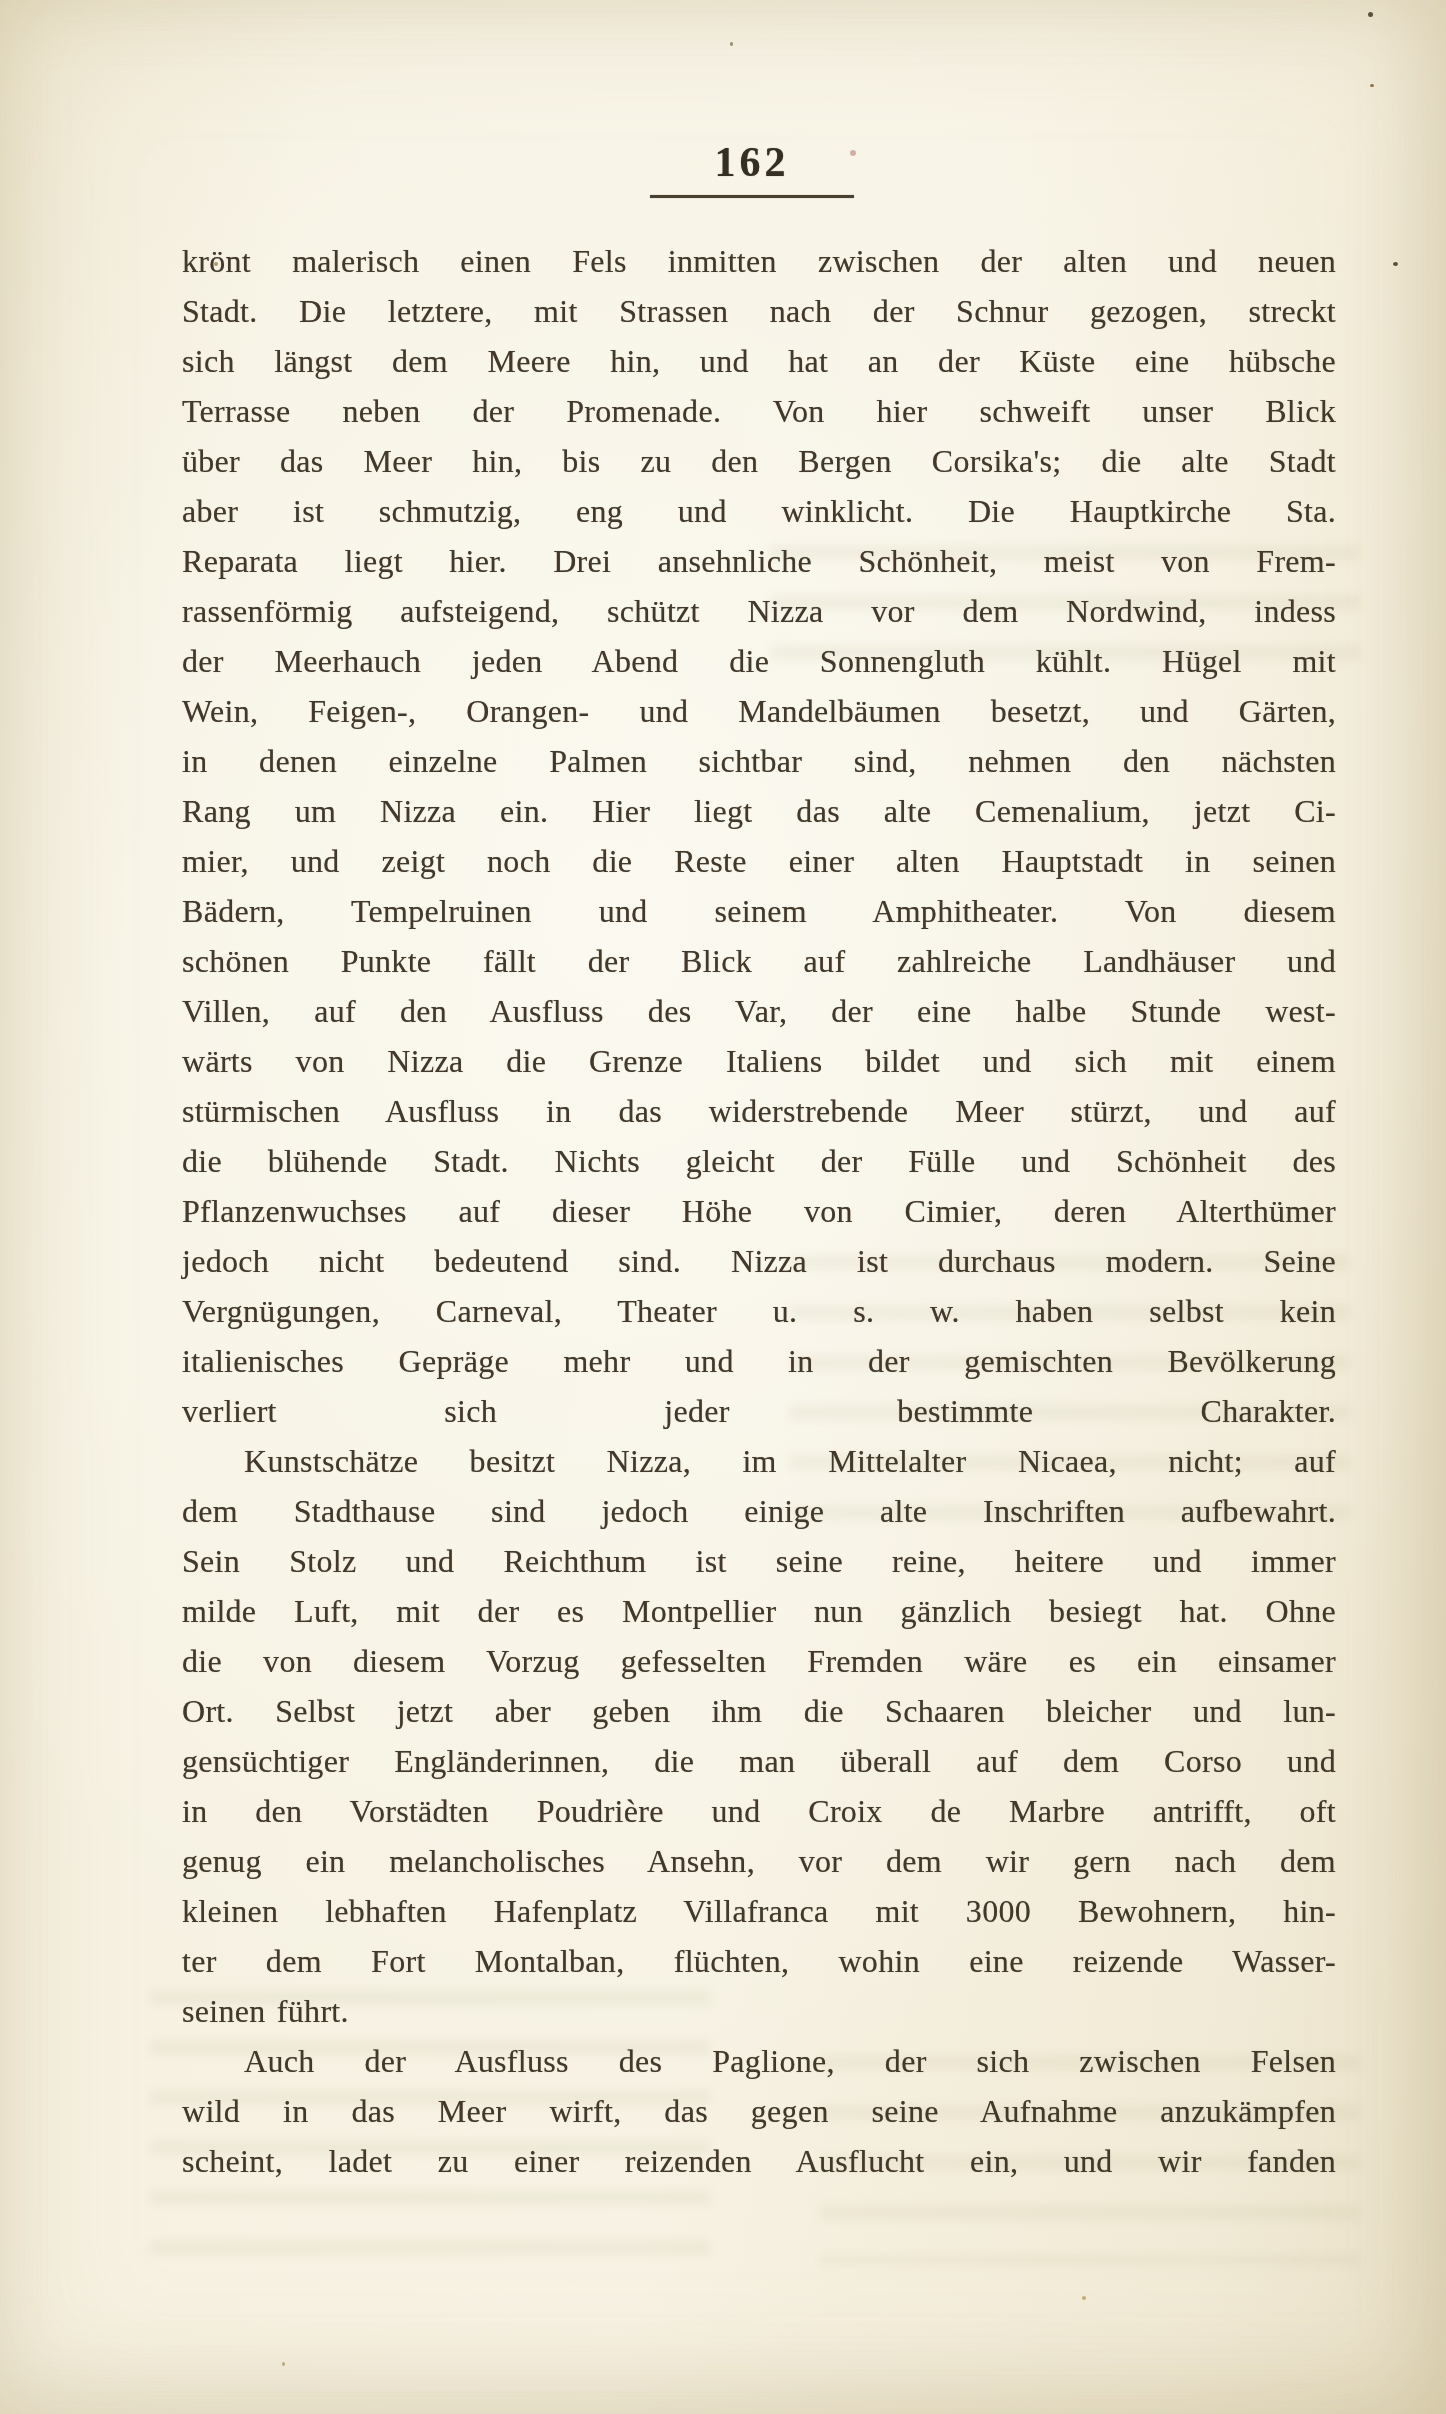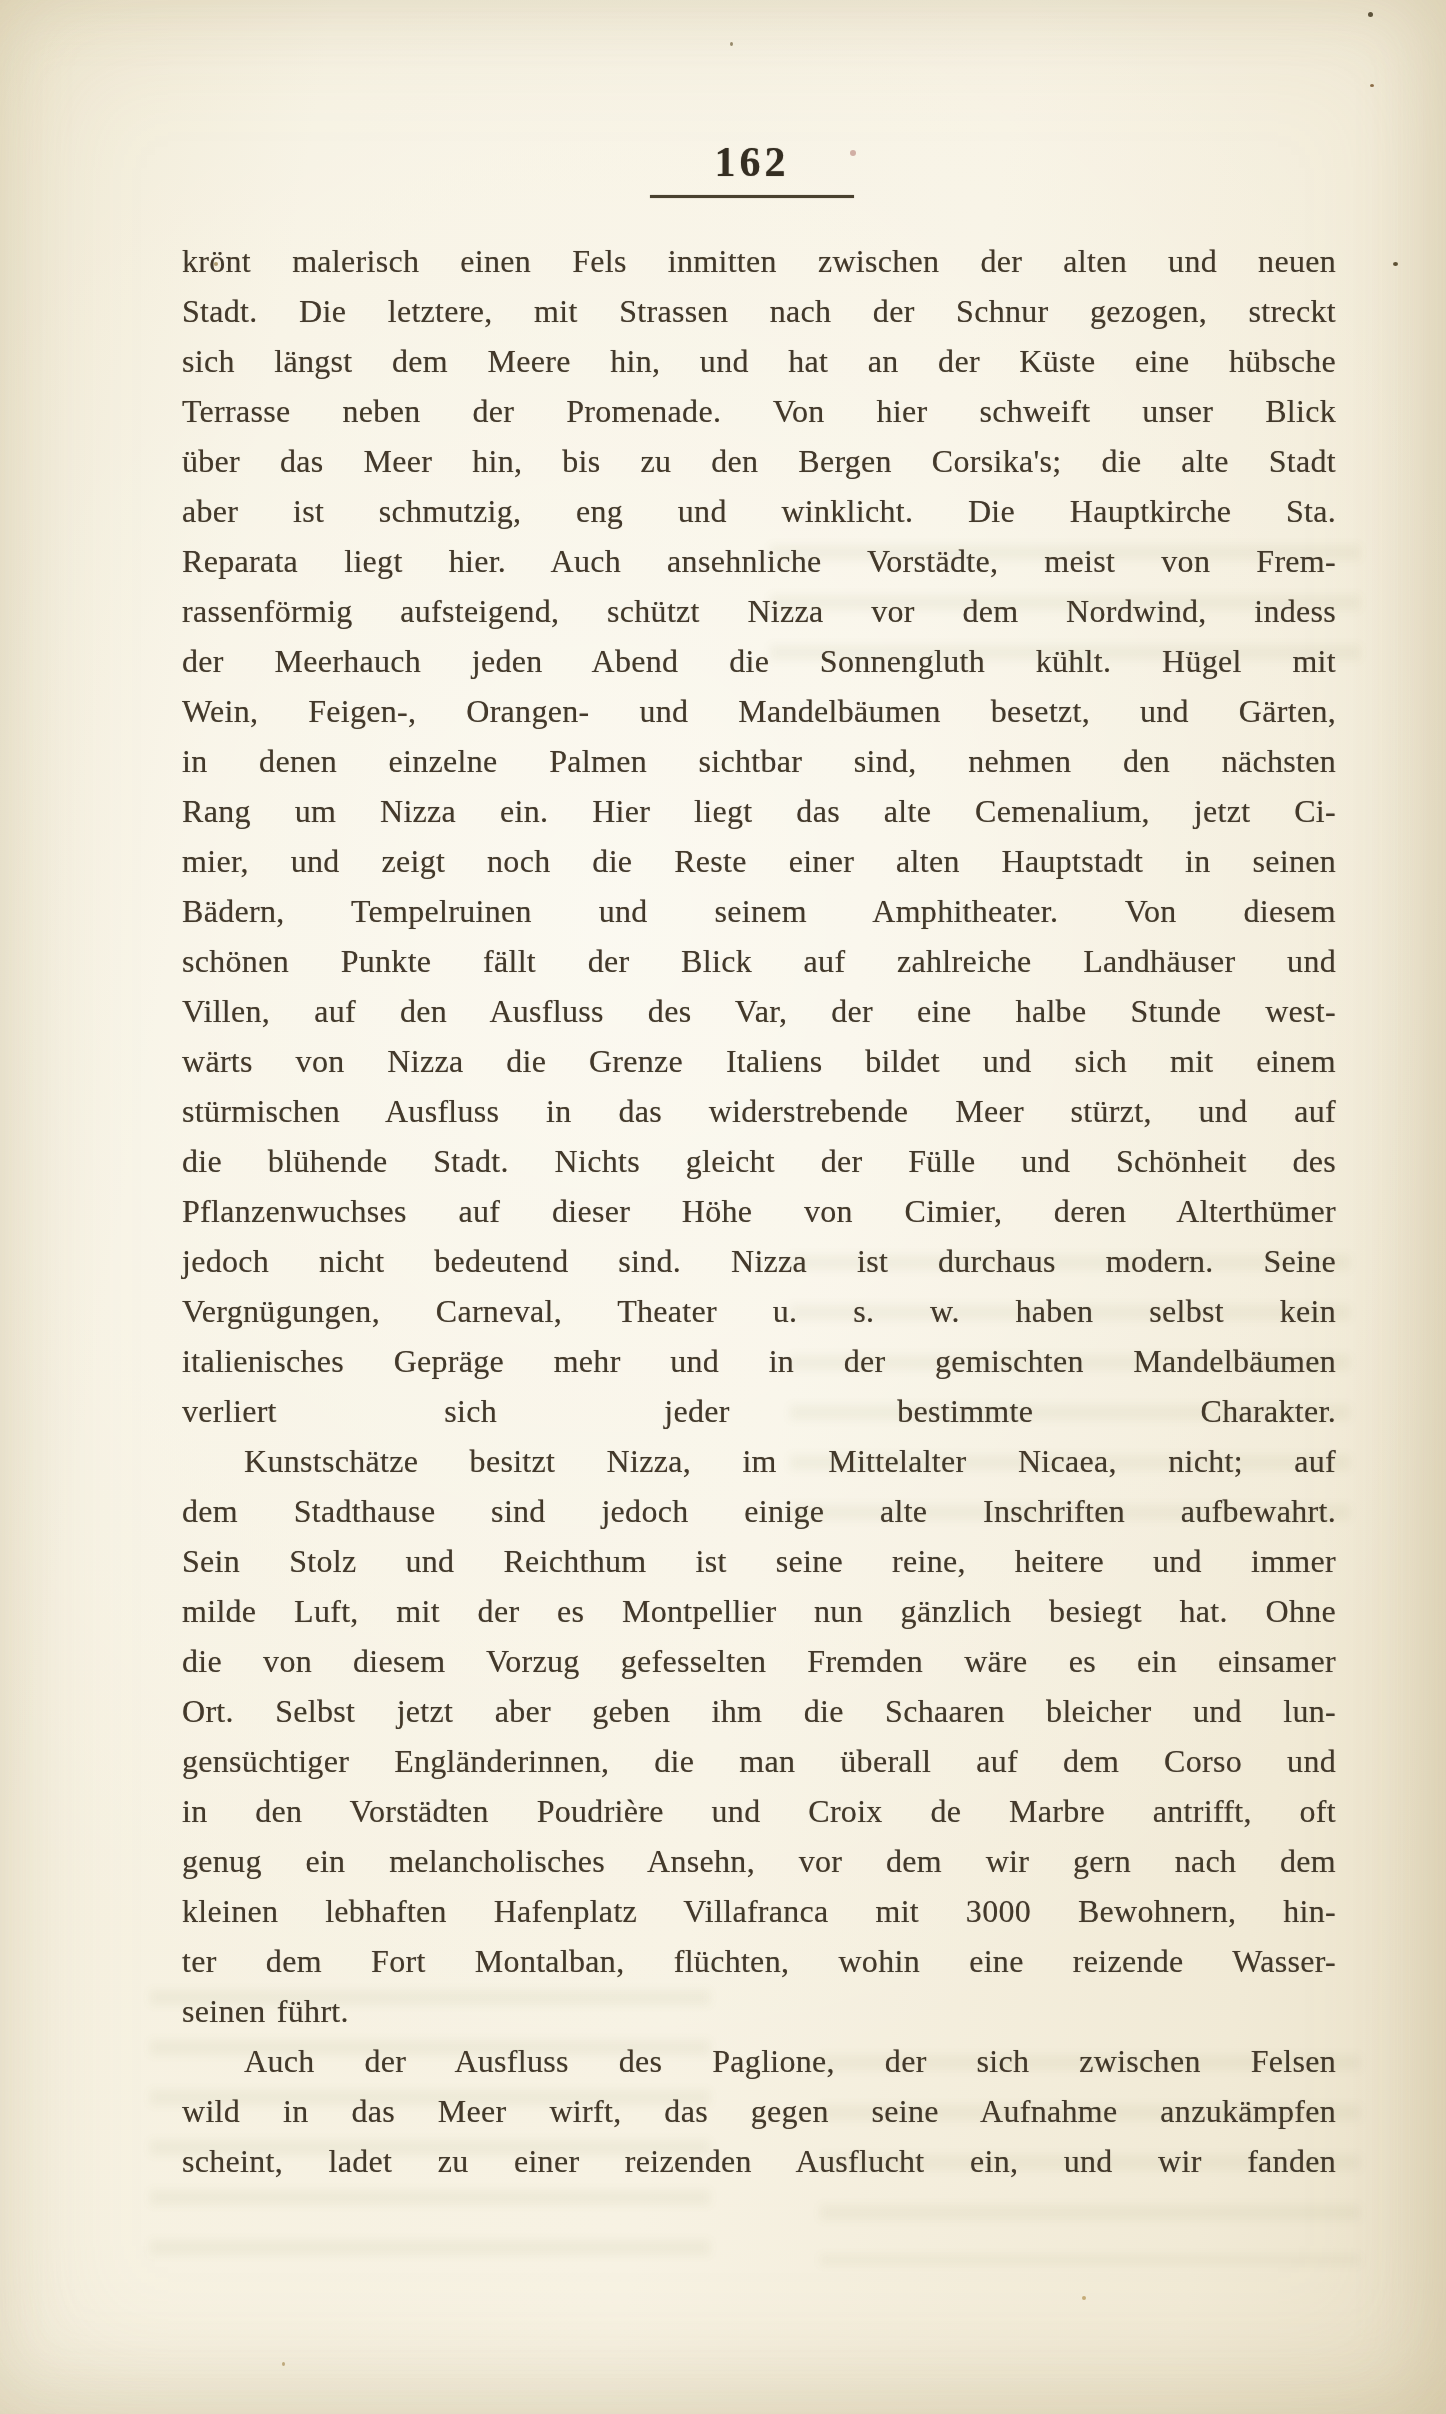--- a/index.html
+++ b/index.html
@@ -128,37 +128,37 @@
     <div class="page-number-rule"></div>
   </div>
 
   <div class="text-block">
       <div class="line">krönt malerisch einen Fels inmitten zwischen der alten und neuen</div>
       <div class="line">Stadt. Die letztere, mit Strassen nach der Schnur gezogen, streckt</div>
       <div class="line">sich längst dem Meere hin, und hat an der Küste eine hübsche</div>
       <div class="line">Terrasse neben der Promenade. Von hier schweift unser Blick</div>
       <div class="line">über das Meer hin, bis zu den Bergen Corsika's; die alte Stadt</div>
       <div class="line">aber ist schmutzig, eng und winklicht. Die Hauptkirche Sta.</div>
-      <div class="line">Reparata liegt hier. Auch ansehnliche Vorstädte, meist von Frem-</div>
+      <div class="line">Reparata liegt hier. Drei ansehnliche Schönheit, meist von Frem-</div>
       <div class="line">rassenförmig aufsteigend, schützt Nizza vor dem Nordwind, indess</div>
       <div class="line">der Meerhauch jeden Abend die Sonnengluth kühlt. Hügel mit</div>
       <div class="line">Wein, Feigen-, Orangen- und Mandelbäumen besetzt, und Gärten,</div>
       <div class="line">in denen einzelne Palmen sichtbar sind, nehmen den nächsten</div>
       <div class="line">Rang um Nizza ein. Hier liegt das alte Cemenalium, jetzt Ci-</div>
       <div class="line">mier, und zeigt noch die Reste einer alten Hauptstadt in seinen</div>
       <div class="line">Bädern, Tempelruinen und seinem Amphitheater. Von diesem</div>
       <div class="line">schönen Punkte fällt der Blick auf zahlreiche Landhäuser und</div>
       <div class="line">Villen, auf den Ausfluss des Var, der eine halbe Stunde west-</div>
       <div class="line">wärts von Nizza die Grenze Italiens bildet und sich mit einem</div>
       <div class="line">stürmischen Ausfluss in das widerstrebende Meer stürzt, und auf</div>
       <div class="line">die blühende Stadt. Nichts gleicht der Fülle und Schönheit des</div>
       <div class="line">Pflanzenwuchses auf dieser Höhe von Cimier, deren Alterthümer</div>
       <div class="line">jedoch nicht bedeutend sind. Nizza ist durchaus modern. Seine</div>
       <div class="line">Vergnügungen, Carneval, Theater u. s. w. haben selbst kein</div>
-      <div class="line">italienisches Gepräge mehr und in der gemischten Mandelbäumen</div>
+      <div class="line">italienisches Gepräge mehr und in der gemischten Bevölkerung</div>
       <div class="line">verliert sich jeder bestimmte Charakter.</div>
       <div class="line indent">Kunstschätze besitzt Nizza, im Mittelalter Nicaea, nicht; auf</div>
       <div class="line">dem Stadthause sind jedoch einige alte Inschriften aufbewahrt.</div>
       <div class="line">Sein Stolz und Reichthum ist seine reine, heitere und immer</div>
       <div class="line">milde Luft, mit der es Montpellier nun gänzlich besiegt hat. Ohne</div>
       <div class="line">die von diesem Vorzug gefesselten Fremden wäre es ein einsamer</div>
       <div class="line">Ort. Selbst jetzt aber geben ihm die Schaaren bleicher und lun-</div>
       <div class="line">gensüchtiger Engländerinnen, die man überall auf dem Corso und</div>
       <div class="line">in den Vorstädten Poudrière und Croix de Marbre antrifft, oft</div>
       <div class="line">genug ein melancholisches Ansehn, vor dem wir gern nach dem</div>

